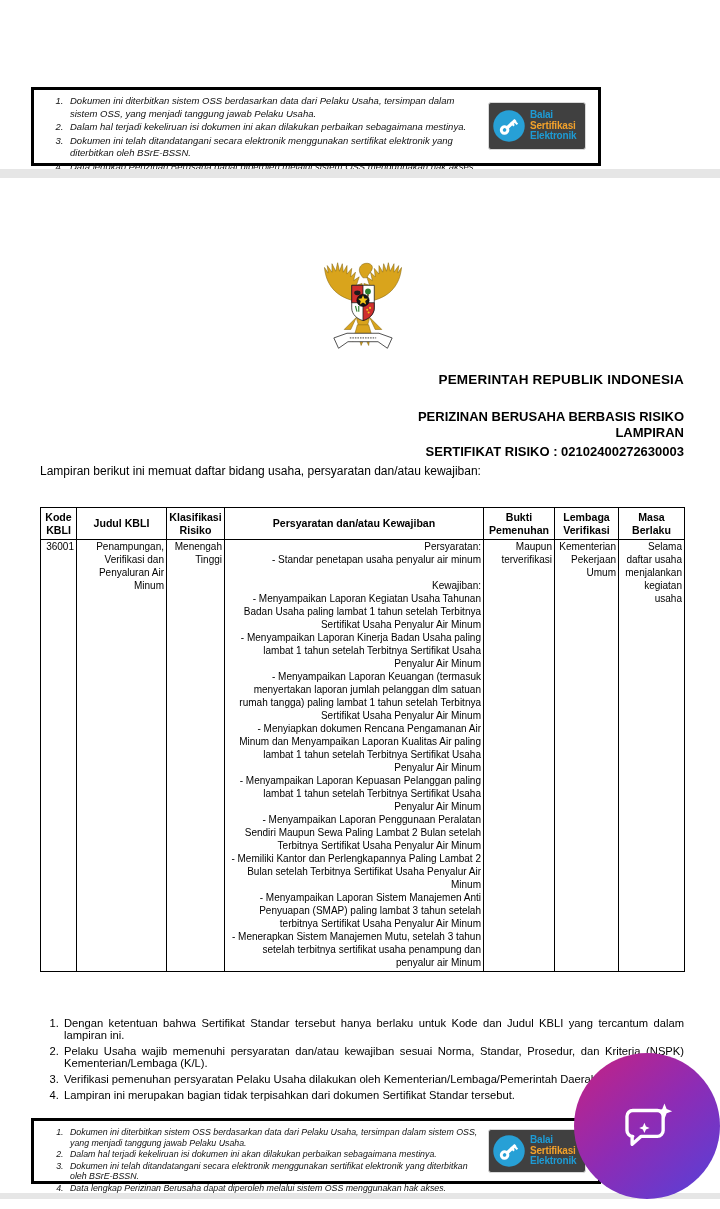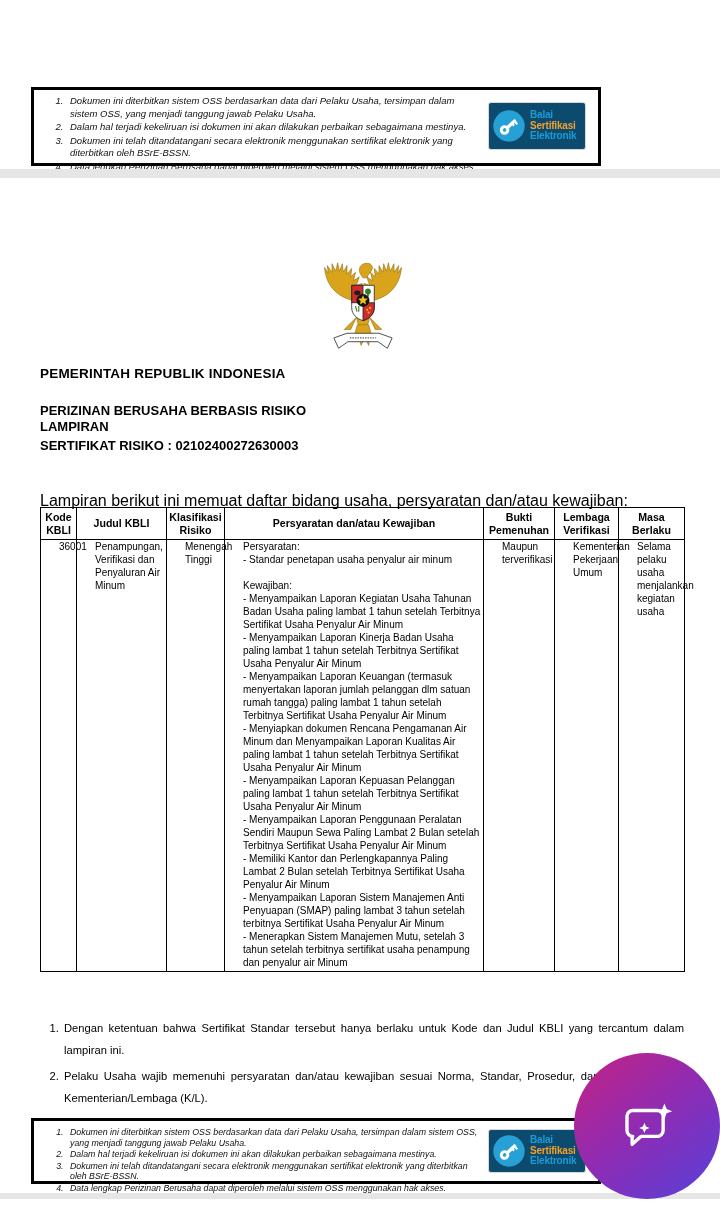--- a/index.html
+++ b/index.html
@@ -17,52 +17,52 @@
     left:31px;width:570px;border:3px solid #000;background:#fff;box-sizing:border-box;
   }
   .disclaimer-list{
     margin:5px 0 0 0;padding:0 120px 0 32px;
     font-style:italic;font-size:9.5px;line-height:12.6px;color:#111;
   }
   .disclaimer-list li{margin:0 0 1px 0;padding-left:4px;}
   .disclaimer-box.small .disclaimer-list{font-size:8.8px;line-height:10.6px;margin-top:6px;}
   .bsre-logo{
     position:absolute;right:12px;top:12px;width:98px;height:48px;
-    border:1px solid #d9d9d9;border-radius:3px;background:#0c4a6e;
+    border:1px solid #d9d9d9;border-radius:3px;background:#404040;
     display:flex;align-items:center;gap:4px;padding:16px 3px;box-sizing:border-box;
   }
   .disclaimer-box.small .bsre-logo{top:8px;height:44px;}
   .bsre-logo svg{width:34px;height:34px;flex:0 0 auto;}
   .bsre-logo-text{font-weight:bold;font-size:10px;line-height:10.5px;letter-spacing:-0.2px;}
   
-  .center-text{left:40px;width:644px;text-align:left;font-weight:bold;}
+  .center-text{left:40px;width:644px;text-align:right;font-weight:bold;margin-top:6px;}
   .gov-title{font-size:13.5px;letter-spacing:0.2px;}
   .doc-title{font-size:13px;}
   
-  .intro{left:40px;top:492px;width:644px;font-size:16px;}
+  .intro{left:40px;top:464px;width:644px;font-size:12px;}
   
   table.kbli{
     position:absolute;left:40px;top:507px;width:644px;
     border-collapse:collapse;table-layout:fixed;
   }
   table.kbli th, table.kbli td{
     border:1.6px solid #000;box-sizing:border-box;
   }
   table.kbli th{
     font-size:10.6px;font-weight:bold;text-align:center;vertical-align:middle;
     padding:3px 1px;line-height:12.5px;
   }
   table.kbli td{
-    font-size:10px;line-height:13px;vertical-align:top;padding:0 2px 2px 18px;
+    font-size:10px;line-height:13px;vertical-align:top;padding:0 2px 2px 4px;text-align:right;
   }
   td.prelines{white-space:pre-line;}
   
   .notes{
     left:40px;top:1017px;width:644px;
-    font-size:11.2px;line-height:22px;text-align:justify;
+    font-size:11.2px;line-height:12px;text-align:justify;
   }
   .notes ol{margin:0;padding-left:22px;}
   .notes li{margin-bottom:4px;padding-left:2px;}
   
   .chat-fab{
     left:574px;top:1053px;width:146px;height:146px;border-radius:50%;
     display:flex;align-items:center;justify-content:center;z-index:30;
     border:none;cursor:pointer;padding:0;
   }
   .chat-fab svg{width:62px;height:62px;}
@@ -178,21 +178,21 @@
 - Menyampaikan Laporan Kinerja Badan Usaha paling lambat 1 tahun setelah Terbitnya Sertifikat Usaha Penyalur Air Minum
 - Menyampaikan Laporan Keuangan (termasuk menyertakan laporan jumlah pelanggan dlm satuan rumah tangga) paling lambat 1 tahun setelah Terbitnya Sertifikat Usaha Penyalur Air Minum
 - Menyiapkan dokumen Rencana Pengamanan Air Minum dan Menyampaikan Laporan Kualitas Air paling lambat 1 tahun setelah Terbitnya Sertifikat Usaha Penyalur Air Minum
 - Menyampaikan Laporan Kepuasan Pelanggan paling lambat 1 tahun setelah Terbitnya Sertifikat Usaha Penyalur Air Minum
 - Menyampaikan Laporan Penggunaan Peralatan Sendiri Maupun Sewa Paling Lambat 2 Bulan setelah Terbitnya Sertifikat Usaha Penyalur Air Minum
 - Memiliki Kantor dan Perlengkapannya Paling Lambat 2 Bulan setelah Terbitnya Sertifikat Usaha Penyalur Air Minum
 - Menyampaikan Laporan Sistem Manajemen Anti Penyuapan (SMAP) paling lambat 3 tahun setelah terbitnya Sertifikat Usaha Penyalur Air Minum
 - Menerapkan Sistem Manajemen Mutu, setelah 3 tahun setelah terbitnya sertifikat usaha penampung dan penyalur air Minum</td>
       <td>Maupun terverifikasi</td>
       <td>Kementerian Pekerjaan Umum</td>
-      <td>Selama pelaku usaha menjalankan kegiatan usaha</td>
+      <td>Selama daftar usaha menjalankan kegiatan usaha</td>
     </tr>
   </tbody>
 </table>
 
 <div class="abs notes">
   <ol>
     <li>Dengan ketentuan bahwa Sertifikat Standar tersebut hanya berlaku untuk Kode dan Judul KBLI yang tercantum dalam lampiran ini.</li>
     <li>Pelaku Usaha wajib memenuhi persyaratan dan/atau kewajiban sesuai Norma, Standar, Prosedur, dan Kriteria (NSPK) Kementerian/Lembaga (K/L).</li>
     <li>Verifikasi pemenuhan persyaratan Pelaku Usaha dilakukan oleh Kementerian/Lembaga/Pemerintah Daerah</li>
     <li>Lampiran ini merupakan bagian tidak terpisahkan dari dokumen Sertifikat Standar tersebut.</li>

